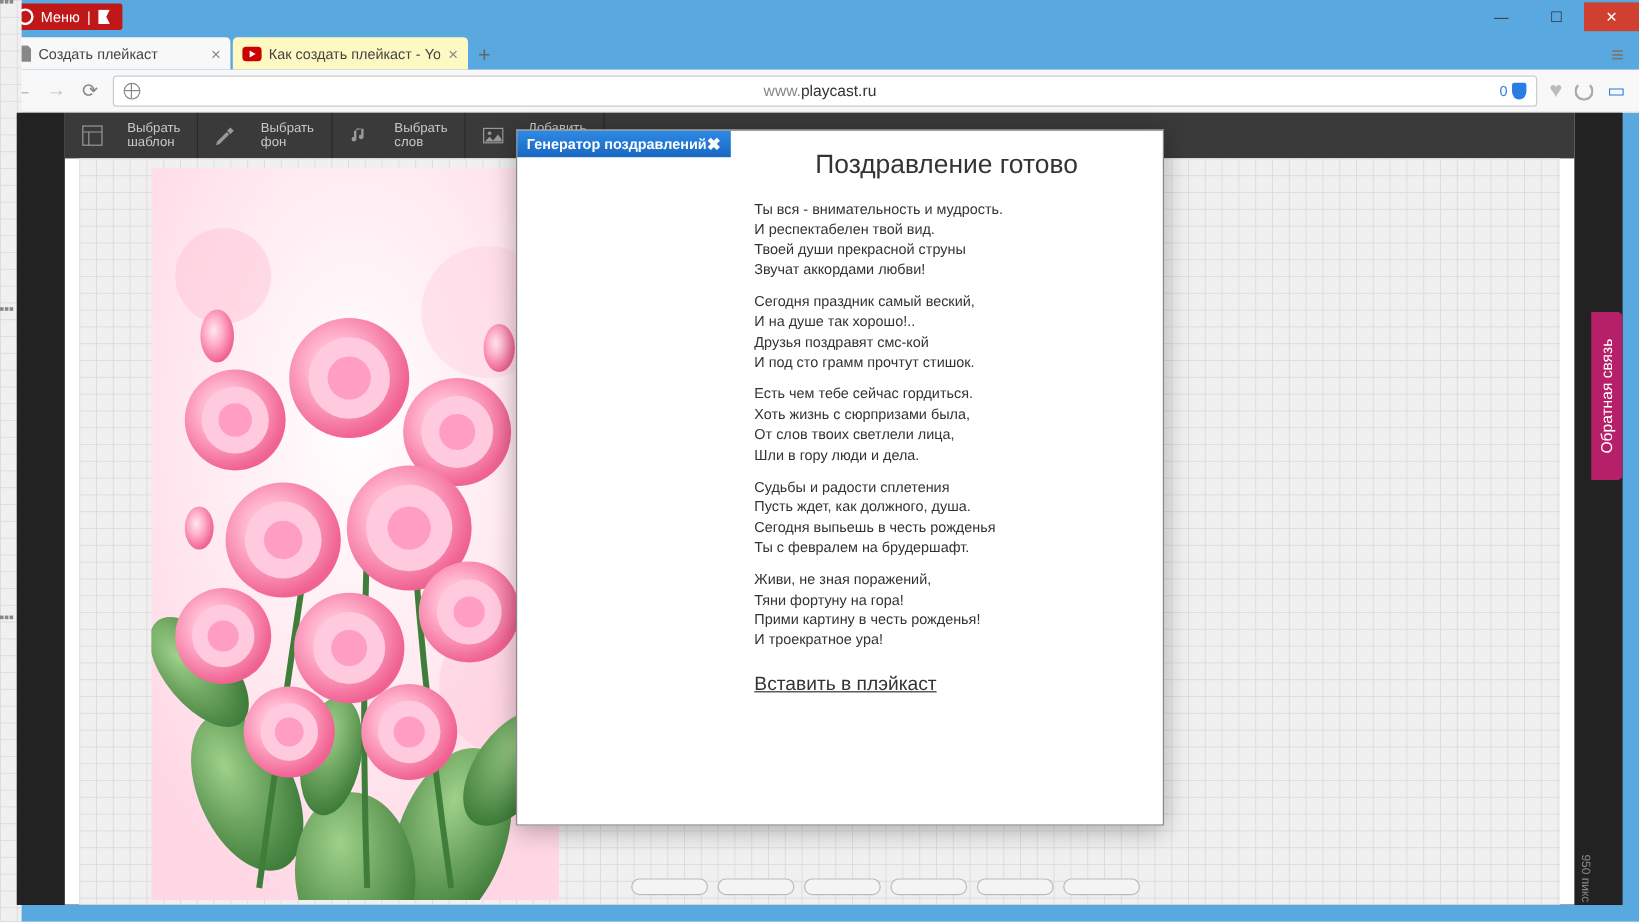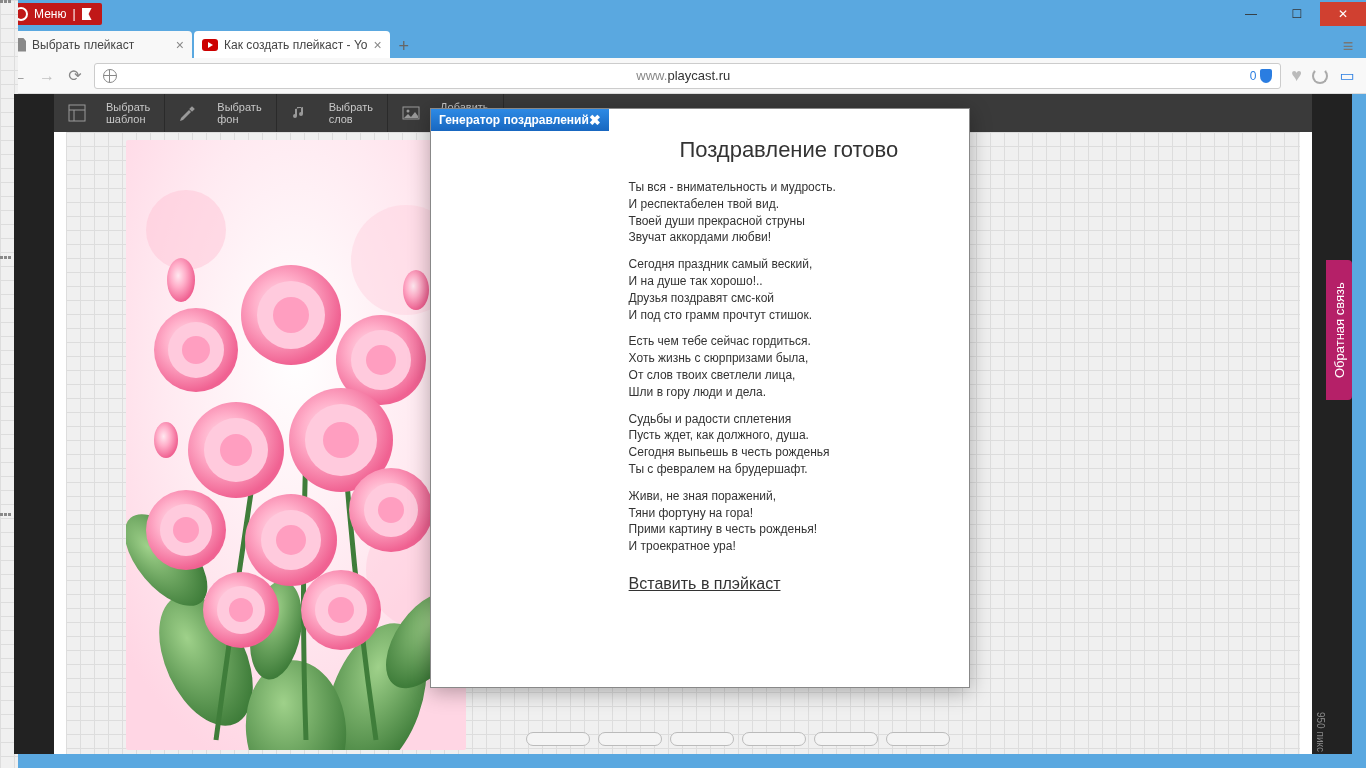--- a/index.html
+++ b/index.html
@@ -11,21 +11,21 @@
   .menu-btn .opera-icon { width: 14px; height: 14px; border: 2px solid #fff; border-radius: 50%; display: inline-block; }
   .menu-btn .flag-icon { width: 10px; height: 12px; background: #fff; display: inline-block; clip-path: polygon(0 0,100% 0,70% 50%,100% 100%,0 100%);}
   .titlebar-spacer { flex: 1; }
   .win-controls { display: flex; }
   .win-btn { width: 46px; height: 24px; display: flex; align-items: center; justify-content: center; color: #333; }
   .win-close { background: #d04030; color: #fff; }
 
   
   .tabstrip { height: 30px; background: #5aa8e0; display: flex; align-items: flex-end; padding: 0 6px; }
   .tab { background: #f8f8f8; border-radius: 4px 4px 0 0; height: 27px; min-width: 186px; max-width: 200px; display: flex; align-items: center; padding: 0 8px; gap: 6px; margin-right: 2px; font-size: 12px; color: #444; }
-  .tab.inactive { background: #ffffff; }
+  .tab.inactive { background: #fef9c3; }
   .tab .tab-title { flex: 1; white-space: nowrap; overflow: hidden; text-overflow: ellipsis; }
   .tab .tab-close { color: #888; font-size: 14px; }
   .tab .doc-icon { width: 12px; height: 14px; background: linear-gradient(#888,#888); display:inline-block; clip-path: polygon(0 0,75% 0,100% 25%,100% 100%,0 100%);}
   .tab .yt-icon { width: 16px; height: 12px; background: #c00; border-radius: 3px; display:inline-flex; align-items:center; justify-content:center;}
   .tab .yt-icon::after{ content:""; border-left:5px solid #fff;border-top:3px solid transparent;border-bottom:3px solid transparent;}
   .newtab { width: 24px; height: 24px; color: #666; display: flex; align-items: center; justify-content: center; font-size: 18px; }
   .tabstrip-spacer { flex: 1; }
   .tab-menu-icon { width: 24px; height: 24px; color: #777; display:flex; align-items:center; justify-content:center; font-size:18px;}
 
   
@@ -63,21 +63,21 @@
   .ruler-v { position:absolute; right: -26px; top: 580px; width: 24px; color:#888; font-size:10px; writing-mode: vertical-rl; }
   .bottom-handles{position:absolute;bottom:8px;left:460px;display:flex;gap:8px;}
   .handle{width:64px;height:14px;border:1px solid #bbb;border-radius:8px;background:#f4f4f4;}
 
   
   .modal { position: absolute; top: 108px; left: 430px; width: 540px; height: 580px; background: #fff; border: 1px solid #888; box-shadow: 0 4px 20px rgba(0,0,0,.3); display:flex; flex-direction:row;}
   .modal-header { height: 22px; background: linear-gradient(#2d8ae5,#1867c0); color: #fff; font-size: 12px; font-weight: bold; display: flex; align-items: center; padding: 0 8px; }
   .modal-header .spacer { flex: 1; }
   .modal-close { color: #fff; font-size: 14px; font-weight: bold; }
   .modal-body { flex:1; padding: 10px 20px; overflow:auto; }
-  .modal-title { text-align: center; font-size: 22px; font-weight: normal; color: #333; margin: 18px 0 16px; }
+  .modal-title { text-align: center; font-size: 22px; font-weight: normal; color: #333; margin: 5px 0 16px; }
   .poem { font-size: 12px; line-height: 1.4; color: #333; }
   .poem p { margin-bottom: 10px; white-space: pre-line; }
   .insert-link { display:inline-block; margin-top: 10px; color: #333; text-decoration: underline; font-size: 16px; }
 
   
   .feedback-tab { position: absolute; right: 14px; top: 260px; width: 26px; height: 140px; background: #b52068; color: #fff; display: flex; align-items: center; justify-content: center; writing-mode: vertical-rl; transform: rotate(180deg); font-size: 13px; border-radius: 4px 0 0 4px; }
 
   
   .rose-image svg{width:100%;height:100%;}
 </style>
@@ -95,21 +95,21 @@
   <div class="win-controls">
     <div class="win-btn">—</div>
     <div class="win-btn">☐</div>
     <div class="win-btn win-close">✕</div>
   </div>
 </div>
 
 <div class="tabstrip">
   <div class="tab">
     <span class="doc-icon"></span>
-    <span class="tab-title">Выбрать плейкаст</span>
+    <span class="tab-title">Создать плейкаст</span>
     <span class="tab-close">×</span>
   </div>
   <div class="tab inactive">
     <span class="yt-icon"></span>
     <span class="tab-title">Как создать плейкаст - Yo</span>
     <span class="tab-close">×</span>
   </div>
   <div class="newtab">+</div>
   <div class="tabstrip-spacer"></div>
   <div class="tab-menu-icon">≡</div>

